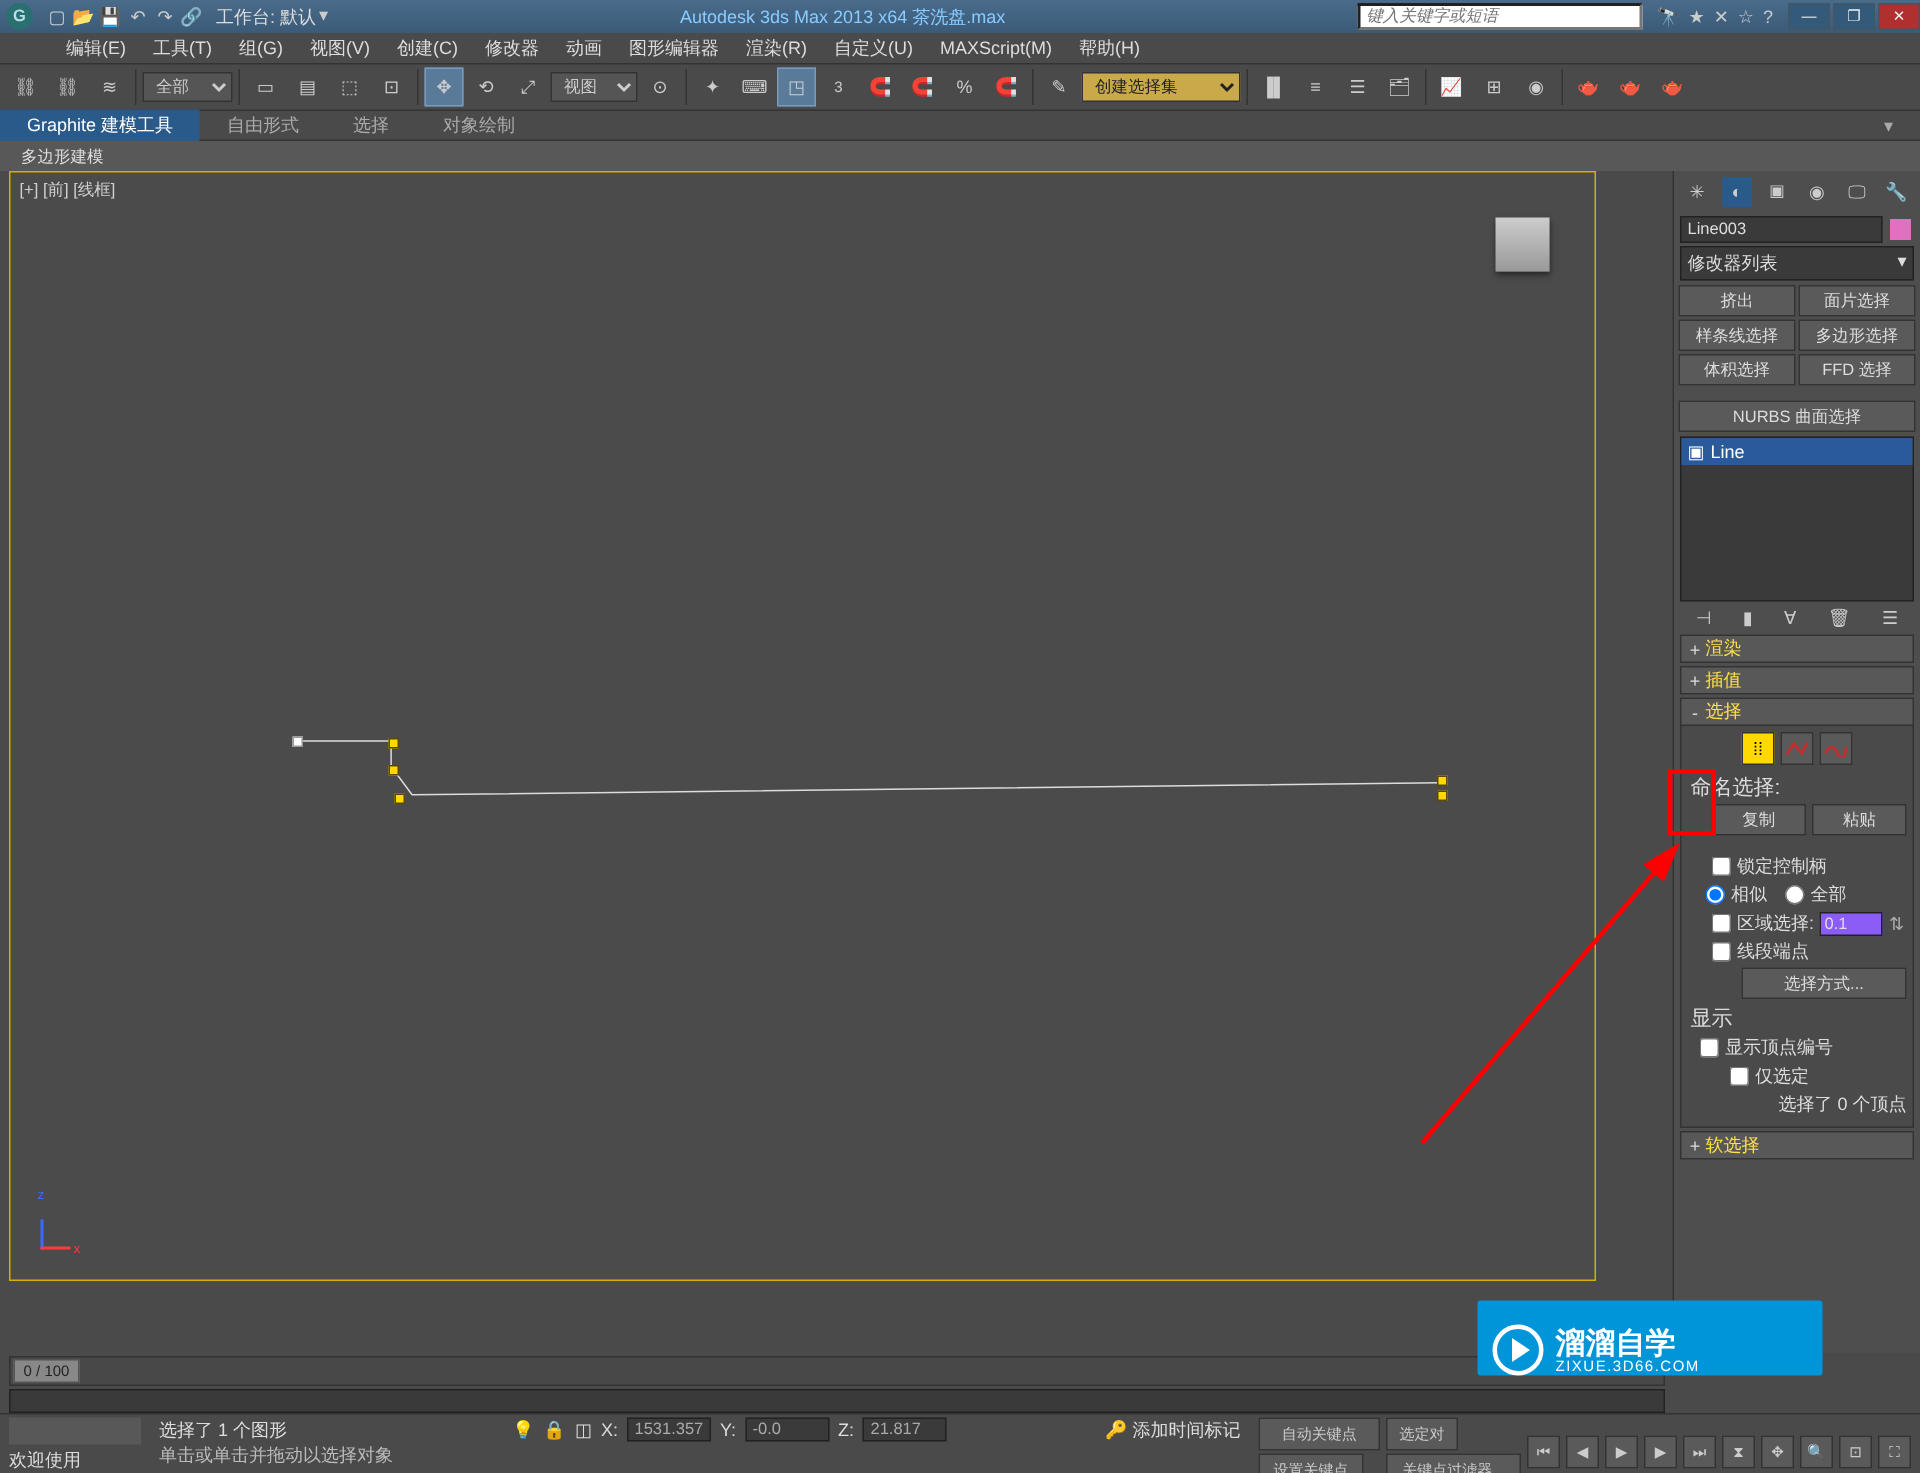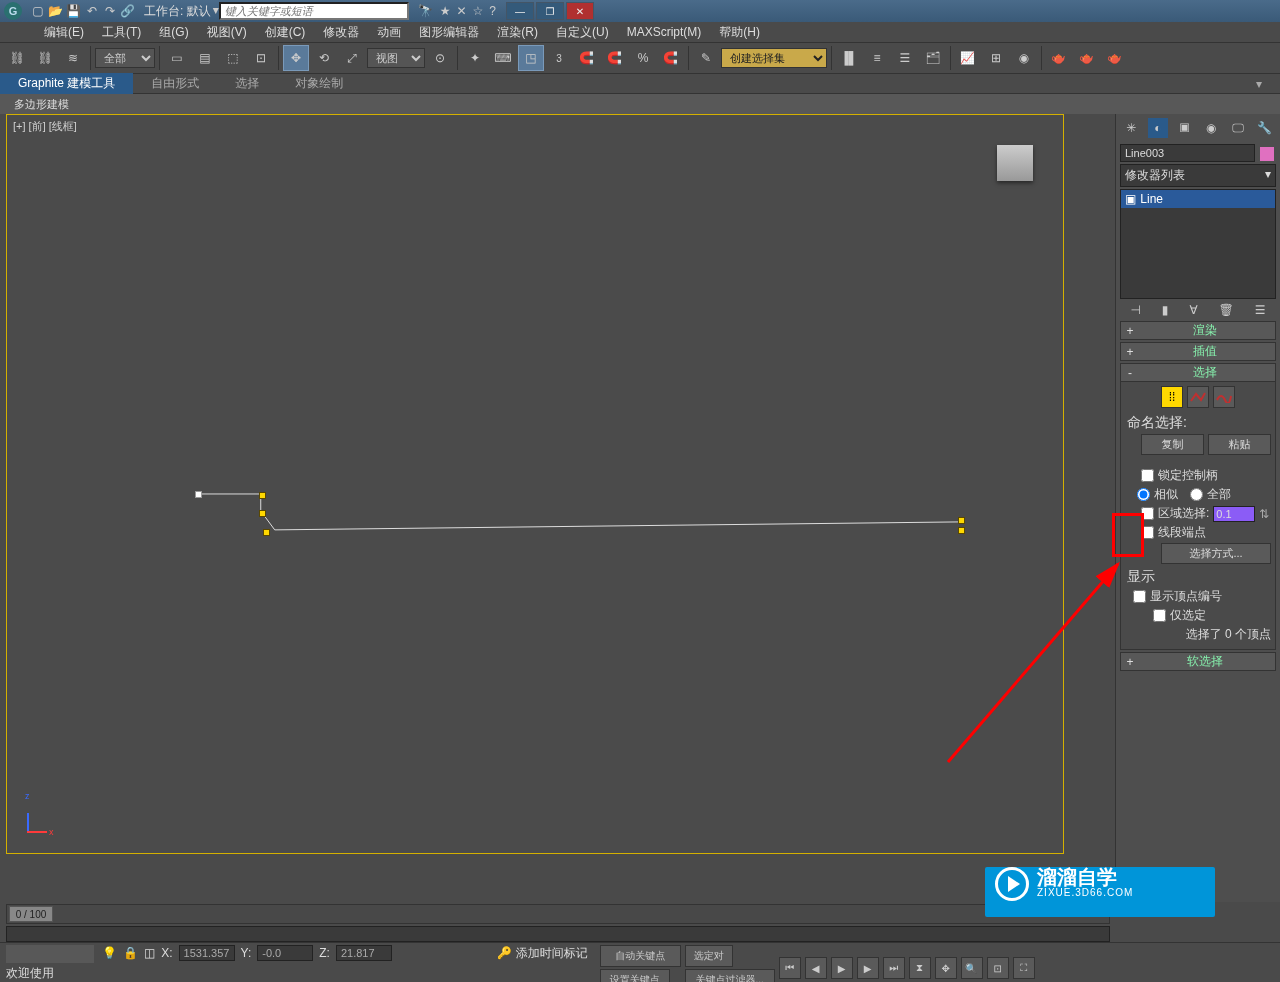--- a/index.html
+++ b/index.html
@@ -58,35 +58,35 @@
 .rp-modlist .dd { background:#3a3a3a; border:1px solid #222; color:#ddd; padding:2px 4px; display:flex; justify-content:space-between; cursor:pointer; }
 .rp-btns { display:flex; flex-wrap:wrap; margin:2px 2px; }
 .rp-btns button { flex:1 0 48%; margin:1px; background:#5a5a5a; border:1px solid #333; color:#ddd; padding:2px 0; font-size:11px; cursor:pointer; }
 .rp-stack { margin:2px 4px; height:110px; background:#3a3a3a; border:1px solid #222; }
 .rp-stack .item { background:#2a5a9a; color:#fff; padding:2px 4px; display:flex; align-items:center; gap:4px; }
 .rp-stackctrl { display:flex; justify-content:space-around; margin:2px 4px; color:#ccc; }
 .rp-stackctrl span { cursor:pointer; padding:2px; }
 .rp-roll { margin:2px 4px; }
 .rp-roll .head { background:#585858; border:1px solid #333; display:flex; align-items:center; padding:0 2px; cursor:pointer; }
 .rp-roll .head .pm { width:14px; text-align:center; color:#ddd; }
-.rp-roll .head .title { flex:1; text-align:center; color:#86efac; }
+.rp-roll .head .title { flex:1; text-align:left; color:#fde047; }
 .rp-sel { background:#4a4a4a; border:1px solid #333; border-top:none; padding:4px; }
 .rp-sobtns { display:flex; justify-content:center; gap:4px; margin-bottom:6px; position:relative; }
 .sobtn { width:22px; height:22px; border:1px solid #333; background:#5a5a5a; display:flex; align-items:center; justify-content:center; cursor:pointer; }
 .sobtn.active { background:#ffd800; }
 .redbox { position:absolute; border:3px solid #ff0000; pointer-events:none; }
 .redarrow-svg { position:absolute; pointer-events:none; }
 .rp-row { display:flex; align-items:center; color:#ddd; gap:4px; margin:2px 0; font-size:11px;padding-left:16px; }
 .rp-row input[type=checkbox], .rp-row input[type=radio] { margin:0; }
 .rp-row .btn { flex:1; background:#5a5a5a; border:1px solid #333; color:#ddd; padding:2px 0; text-align:center; cursor:pointer; font-size:11px; }
 .rp-row .spin { background:#8b5cf6; border:1px solid #222; color:#ddd; width:42px; padding:1px 2px; font-size:11px; }
 .rp-sub { color:#ddd; font-size:14px; margin:4px 0 2px 2px; }
 
 
-.watermark { position:absolute; right:65px; bottom:65px; width:230px; height:50px; background:#0095d9; display:flex; align-items:flex-start; gap:8px; padding:0 10px; border-radius:2px; }
+.watermark { position:absolute; right:65px; bottom:65px; width:230px; height:50px; background:#0095d9; display:flex; align-items:flex-end; gap:8px; padding:0 10px; border-radius:2px; }
 .watermark .play { width:34px; height:34px; border:3px solid #fff; border-radius:50%; display:flex; align-items:center; justify-content:center; }
 .watermark .play::after { content:""; border-left:12px solid #fff; border-top:8px solid transparent; border-bottom:8px solid transparent; margin-left:4px; }
 .watermark .txt { color:#fff; font-size:20px; font-weight:bold; line-height:1; }
 .watermark .sub { color:#fff; font-size:10px; letter-spacing:1px; }
 
 
 .timeline { position:absolute; left:6px; right:170px; bottom:58px; height:20px; background:#484848; border:1px solid #333; display:flex; align-items:center; }
 .timeline .slider { width:44px; height:16px; background:#888; border:1px solid #555; margin-left:2px; display:flex; align-items:center; justify-content:center; font-size:10px; color:#222; }
 .trackbar { position:absolute; left:6px; right:170px; bottom:40px; height:16px; background:#3a3a3a; border:1px solid #222; }
 
@@ -110,20 +110,21 @@
     <span>📂</span>
     <span>💾</span>
     <span>↶</span>
     <span>↷</span>
     <span>🔗</span>
   </div>
   <div class="workspace">
     <span style="color:#ddd;margin-right:2px;">工作台: 默认</span>
     <span style="color:#ccc;">▾</span>
   </div>
+  <div class="title-center">Autodesk 3ds Max  2013 x64   茶洗盘.max</div>
   <input class="search" placeholder="键入关键字或短语" style="">
   <div class="right-icons">
     <span>🔭</span>
     <span>★</span>
     <span>✕</span>
     <span>☆</span>
     <span>?</span>
   </div>
   <div class="wincontrols">
     <span>—</span>
@@ -232,20 +233,30 @@
   </div>
   <div class="rp-name">
     <input value="Line003" style="">
     <span class="swatch"></span>
   </div>
   <div class="rp-modlist">
     <div class="dd">
       <span>修改器列表</span>
       <span>▾</span>
     </div>
+  </div>
+  <div class="rp-btns">
+    <button>挤出</button>
+    <button>面片选择</button>
+    <button>样条线选择</button>
+    <button>多边形选择</button>
+    <button>体积选择</button>
+    <button>FFD 选择</button>
+    <button style="visibility:hidden"></button>
+    <button style="flex:1 0 98%">NURBS 曲面选择</button>
   </div>
   <div class="rp-stack">
     <div class="item">
       <span>▣</span>
       <span>Line</span>
     </div>
   </div>
   <div class="rp-stackctrl">
     <span>⊣</span>
     <span>▮</span>
@@ -349,20 +360,24 @@
 <div class="timeline">
   <div class="slider">0 / 100</div>
 </div>
 <div class="trackbar"></div>
 
 <div class="status">
   <div class="left">
     <div style="background:#585858;padding:2px 4px;margin-bottom:2px">&nbsp;</div>
     <div>欢迎使用  MAXSci</div>
   </div>
+  <div class="mid">
+    <div>选择了 1 个图形</div>
+    <div style="color:#bbb">单击或单击并拖动以选择对象</div>
+  </div>
   <div class="coords">
     <span>💡</span>
     <span>🔒</span>
     <span>◫</span>
     <span>X:</span>
       <input class="fld" value="1531.357" style="">
     <span>Y:</span>
       <input class="fld" value="-0.0" style="">
     <span>Z:</span>
       <input class="fld" value="21.817" style="">

